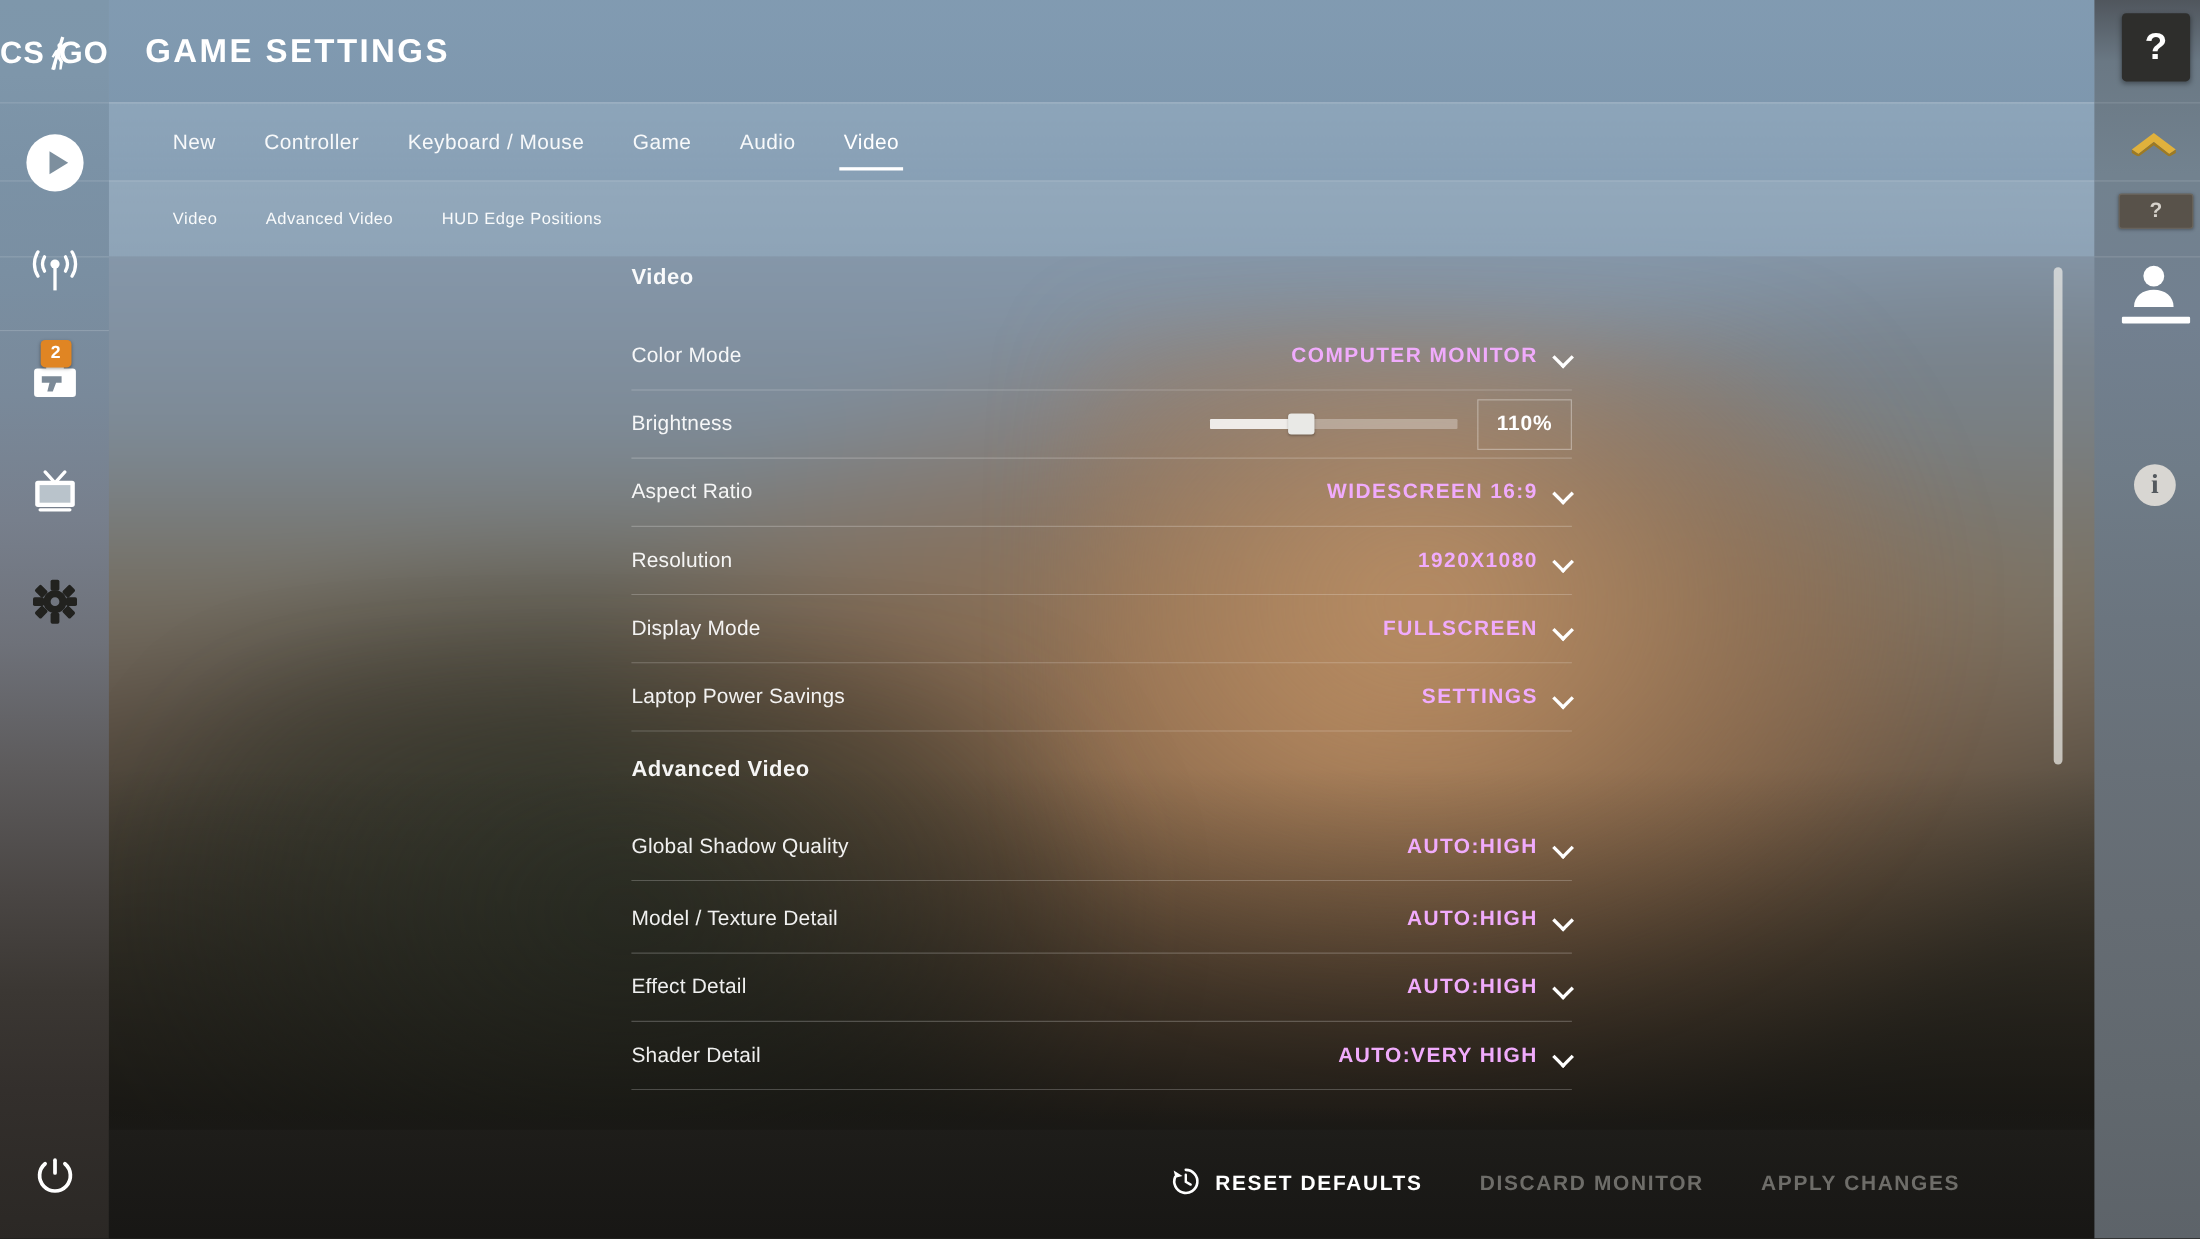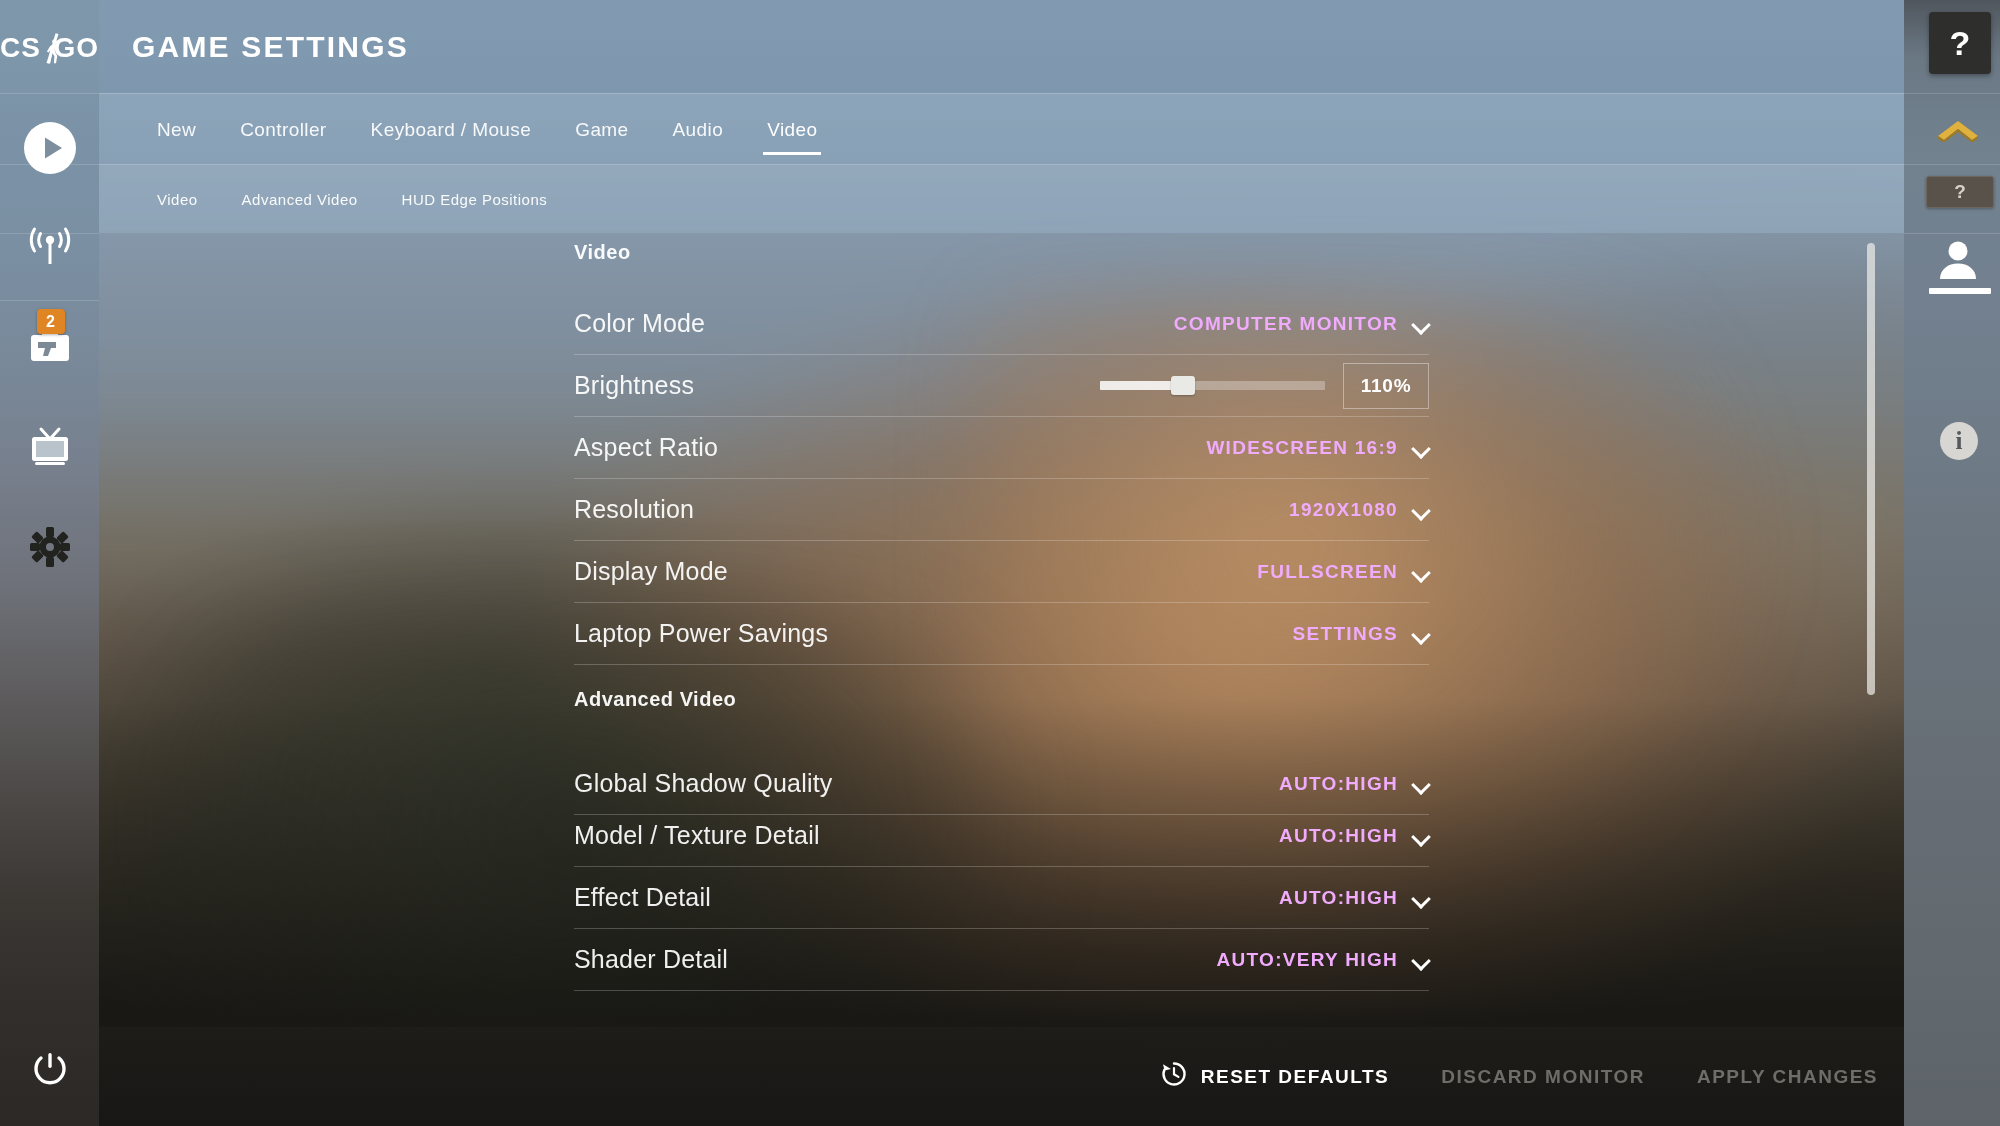--- a/index.html
+++ b/index.html
@@ -151,21 +151,21 @@
     position:absolute; font-size:20px; font-weight:700;
     color:rgba(255,255,255,.95); letter-spacing:.5px;
   }
 
   .row {
     position:absolute; left:475px; width:855px; height:62px;
     border-bottom:1px solid rgba(255,255,255,.22);
     display:flex; align-items:center;
   }
   .row-label {
-    font-size:25px; color:rgba(255,255,255,.93);
+    font-size:19px; color:rgba(255,255,255,.93);
     letter-spacing:.2px; white-space:nowrap;text-align:right;
   }
   .row-right {
     margin-left:auto; display:flex; align-items:center; gap:14px;
   }
   .row-value {
     font-size:19px; font-weight:700; color:#f0abfc;
     letter-spacing:1.3px; white-space:nowrap;
   }
   .chev {
@@ -208,21 +208,21 @@
   .scroll-thumb {
     position:absolute; left:0; top:0; width:8px; height:452px;
     background:rgba(235,235,232,.72); border-radius:4px;
   }
 
   
   .footer {
     position:absolute; left:99px; top:1027px; width:1805px; height:99px;
     background:linear-gradient(180deg, rgba(30,29,26,.94) 0%, rgba(24,23,21,.97) 100%);
     display:flex; align-items:center; justify-content:flex-end;
-    gap:0; z-index:7;
+    padding-right:96px; gap:0; z-index:7;
   }
   .foot-btn {
     display:flex; align-items:center; gap:13px;
     font-size:19px; font-weight:700; letter-spacing:1.5px;
     padding:0 26px; cursor:pointer; white-space:nowrap;
   }
   .foot-btn.primary { color:#fff; }
   .foot-btn.dim { color:#6e6d69; }
 
   
@@ -439,21 +439,21 @@
           </div>
         </div>
         <div class="row" style="top: 370px;">
           <div class="row-label">Laptop Power Savings</div>
           <div class="row-right">
             <div class="row-value">SETTINGS</div>
             <div class="chev"></div>
           </div>
         </div>
         <div class="section-head" style="left: 475px; top: 455px;">Advanced Video</div>
-        <div class="row" style="top: 520px; gap: 20px;">
+        <div class="row" style="top: 506px; gap: 20px;">
           <div class="row-label">Global Shadow Quality</div>
           <div class="row-right">
             <div class="row-value">AUTO:HIGH</div>
             <div class="chev"></div>
           </div>
         </div>
         <div class="row" style="top: 572px;">
           <div class="row-label">Model / Texture Detail</div>
           <div class="row-right">
             <div class="row-value">AUTO:HIGH</div>

